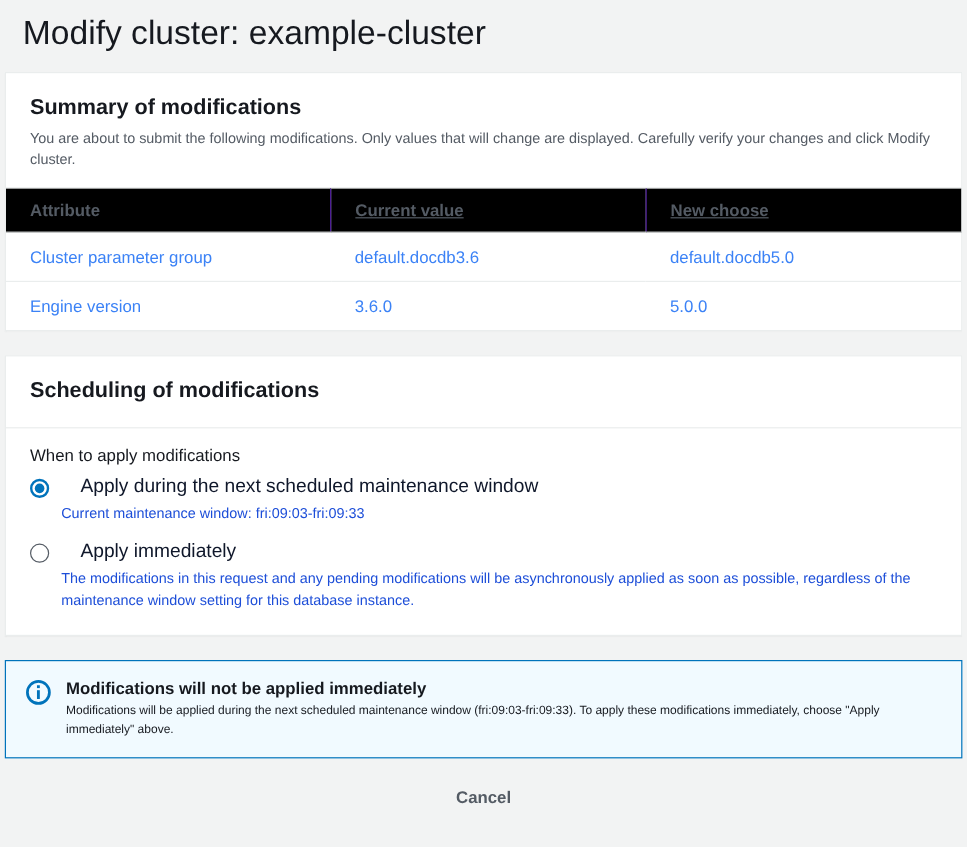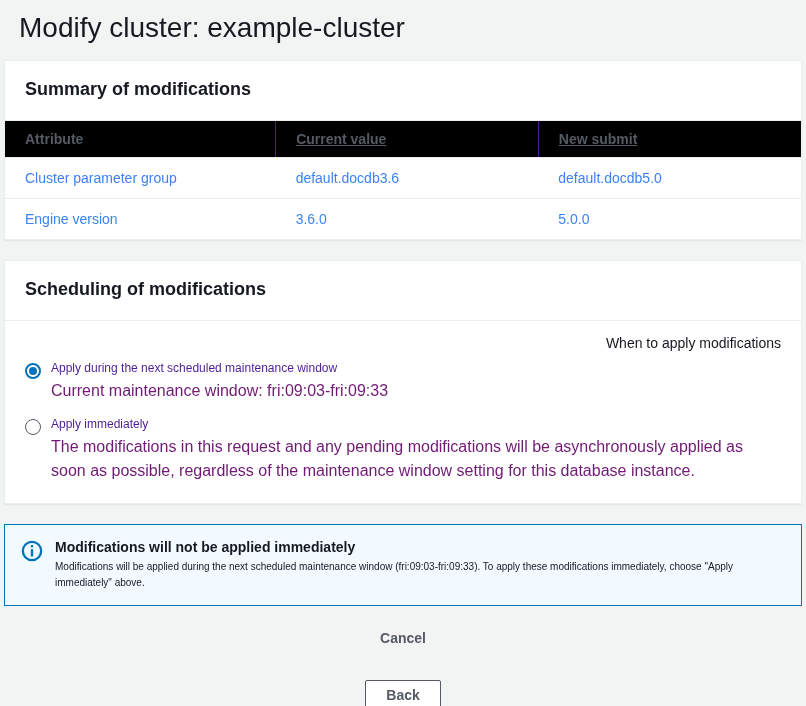--- a/index.html
+++ b/index.html
@@ -67,21 +67,20 @@
       border-bottom: none;
     }
     .scheduling-body {
       padding: 14px 20px 20px 20px;
       border-top: 1px solid #eaeded;
     }
     .field-label {
       font-size: 14px;
       color: #16191f;
       margin-bottom: 10px;
-      text-align: right;
     }
     .radio-option {
       display: flex;
       align-items: flex-start;
       gap: 10px;
       margin-bottom: 14px;
     }
     .radio-option:last-child {
       margin-bottom: 0;
     }
@@ -104,27 +103,28 @@
       content: "";
       width: 8px;
       height: 8px;
       background: #0073bb;
       border-radius: 50%;
     }
     .radio-content {
       flex: 1;
     }
     .radio-label {
+      font-size: 16px;
+      color: #0f172a;
+      cursor: pointer;
+      margin-left: 16px;
+    }
+    .radio-desc {
       font-size: 12px;
-      color: #4c1d95;
-      cursor: pointer;
-    }
-    .radio-desc {
-      font-size: 16px;
-      color: #701a75;
+      color: #1d4ed8;
       margin-top: 4px;
       line-height: 1.5;
     }
     .info-box {
       background: #f1faff;
       border: 1px solid #0073bb;
       margin: 0 4px 18px 4px;
       padding: 14px 16px;
       display: flex;
       gap: 12px;
@@ -183,27 +183,28 @@
     }
   </style>
 </head>
 <body>
 
 <h1 class="page-title">Modify cluster: example-cluster</h1>
 
 <div class="panel">
   <div class="panel-header">
     <div class="panel-title">Summary of modifications</div>
+    <div class="panel-subtitle">You are about to submit the following modifications. Only values that will change are displayed. Carefully verify your changes and click Modify cluster.</div>
   </div>
   <table class="table">
     <thead>
       <tr>
         <th style="width:34%">Attribute</th>
         <th style="width:33%">Current value</th>
-        <th style="width:33%">New submit</th>
+        <th style="width:33%">New choose</th>
       </tr>
     </thead>
     <tbody>
       <tr>
         <td>Cluster parameter group</td>
         <td>default.docdb3.6</td>
         <td>default.docdb5.0</td>
       </tr>
       <tr>
         <td>Engine version</td>

